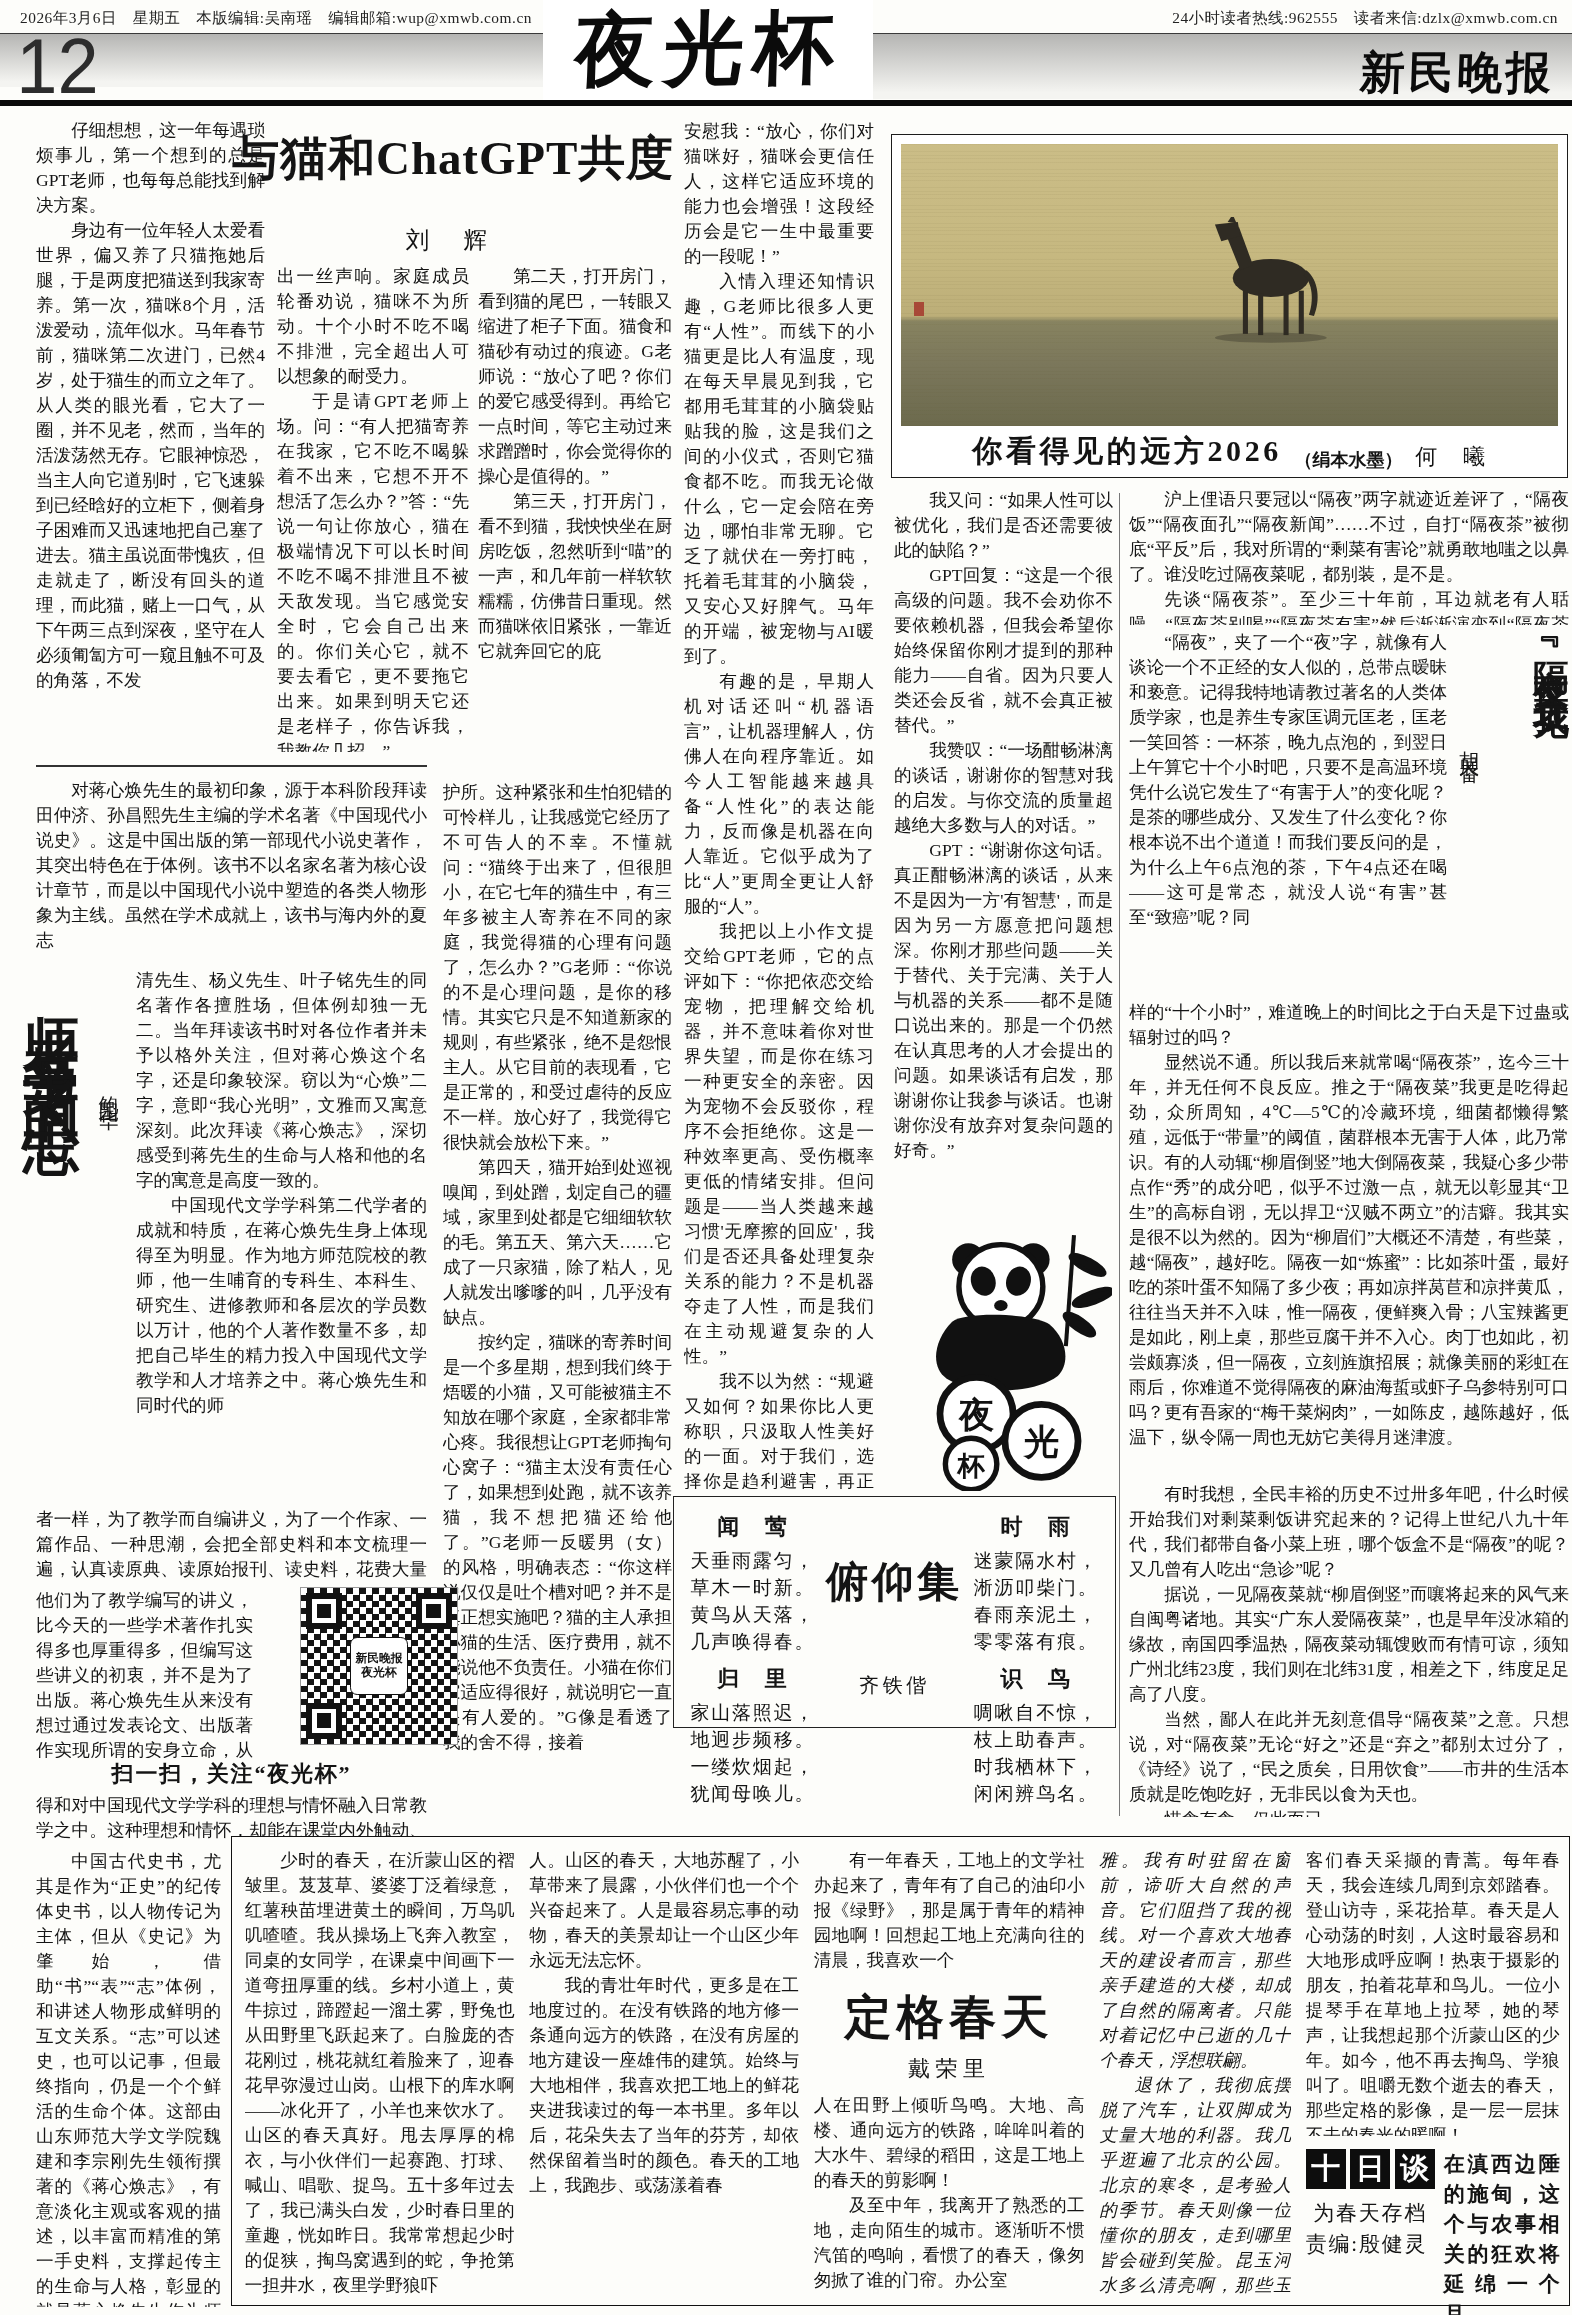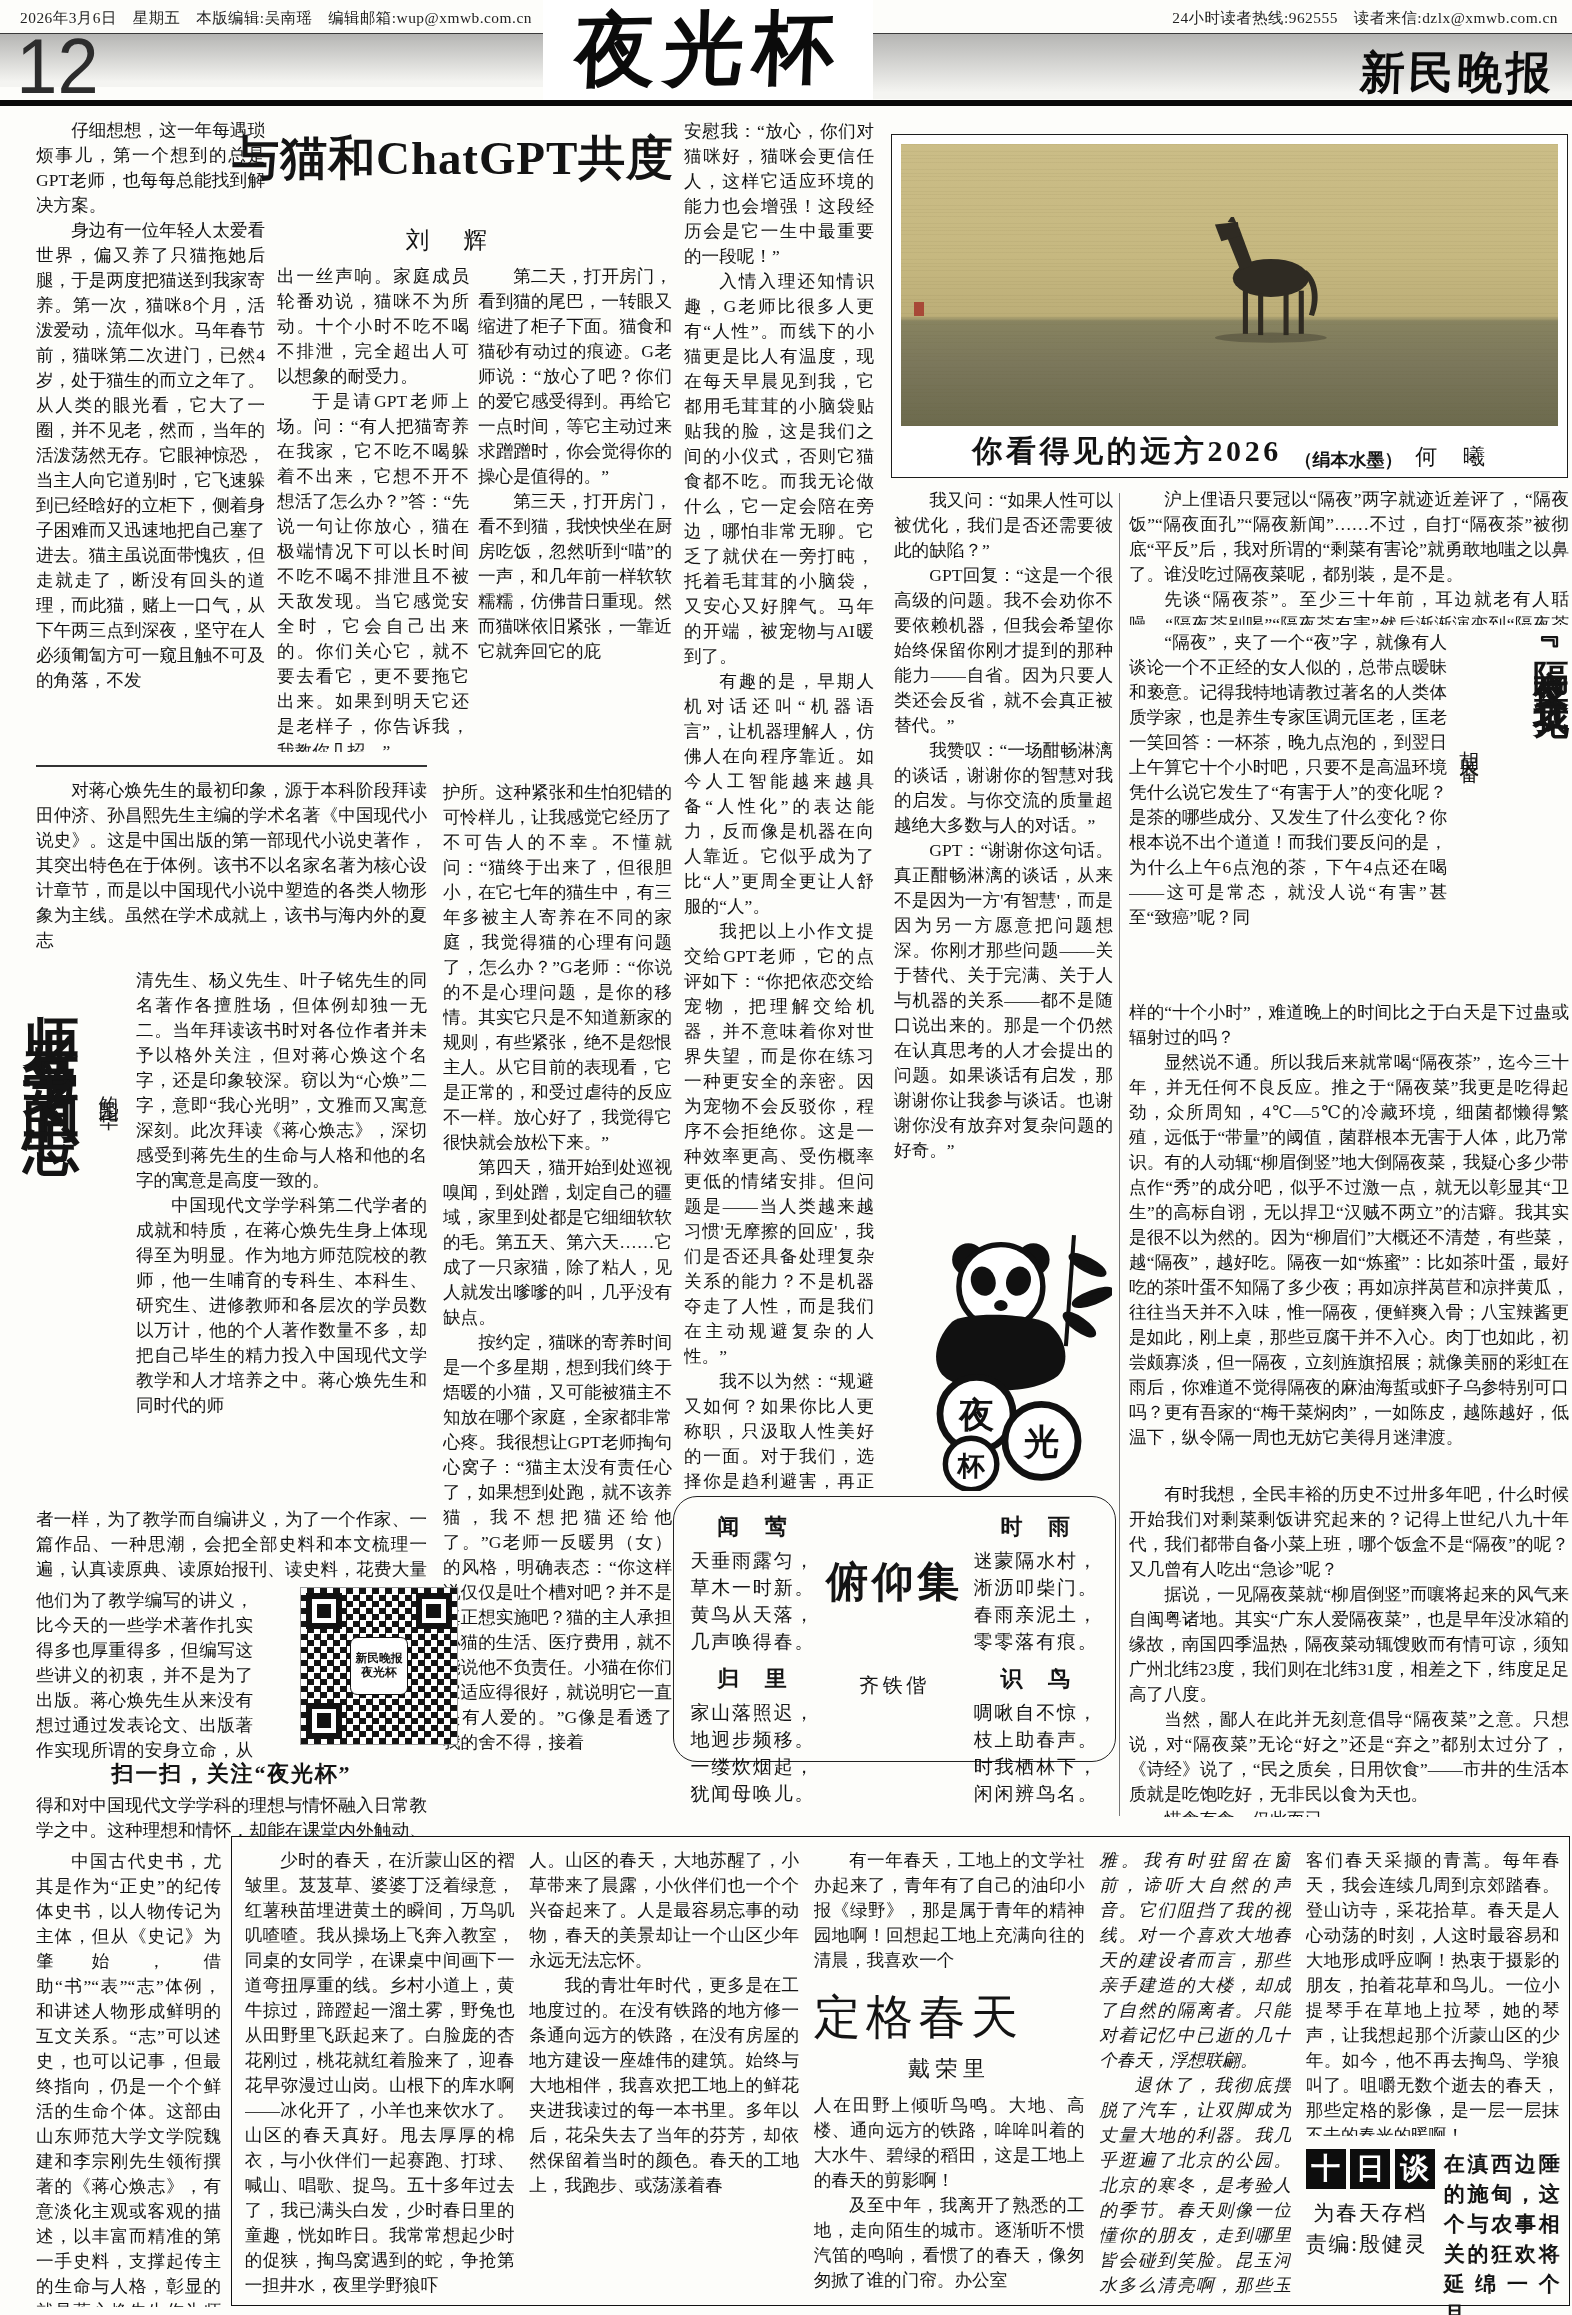--- a/index.html
+++ b/index.html
@@ -19,21 +19,21 @@
             white-space:nowrap;color:#0b0b0b;}
   .paper-name{font-size:45px;font-weight:900;letter-spacing:3.6px;transform:skewX(-2deg);color:#0b0b0b;}
   .black-bar{background:#0a0a0a;}
   
   .cat-title{font-size:47px;font-weight:900;white-space:nowrap;text-align:right;letter-spacing:0.9px;}
   .byline{font-size:23.5px;text-align:center;letter-spacing:5.4px;}
   .vert{writing-mode:vertical-rl;text-orientation:upright;}
   .shizhe-title{font-size:56px;font-weight:900;letter-spacing:14.5px;line-height:1;}
   .gy-title{font-size:36px;font-weight:900;letter-spacing:7.2px;line-height:1;}
   .vert-author{font-size:20px;letter-spacing:7.2px;}
-  .spring-title{font-size:47px;font-weight:400;letter-spacing:5.4px;}
+  .spring-title{font-size:47px;font-weight:700;text-align:center;letter-spacing:5.4px;}
   
   .paint-box{border:1.8px solid #1c1c1c;background:#fff;}
   .paint-img{position:absolute;left:9px;top:9px;right:9px;height:282px;overflow:hidden;
      background:linear-gradient(#cbbd87 0%,#c6b880 40%,#bcae78 61%,#878360 63%,#7b775b 78%,#6c6a4d 100%);}
   .paint-tex{position:absolute;inset:0;
      background:repeating-linear-gradient(180deg,rgba(90,80,40,.06) 0 0.9px,transparent 0.9px 3.6px);}
   .paint-caption{position:absolute;left:0;right:0;bottom:5.4px;height:42px;display:flex;
      align-items:flex-end;justify-content:center;gap:12.7px;background:#fff;}
   .cap-main{font-size:30px;letter-spacing:3.6px;font-weight:600;}
   .cap-med{font-size:18px;font-weight:700;}
@@ -190,21 +190,21 @@
     <ellipse cx="70" cy="58" rx="5" ry="4" fill="#111"></ellipse>
     <path d="M34,70 C20,84 18,104 30,112 C50,124 94,124 112,110 C122,100 118,82 106,72 C96,64 44,62 34,70 Z" fill="#111"></path>
     <circle cx="52" cy="138" r="27" fill="#fff" stroke="#111" stroke-width="5"></circle>
     <text x="52" y="148" text-anchor="middle" font-size="26" font-weight="bold" fill="#111" font-family="serif">夜</text>
     <circle cx="100" cy="158" r="27" fill="#fff" stroke="#111" stroke-width="5"></circle>
     <text x="100" y="168" text-anchor="middle" font-size="26" font-weight="bold" fill="#111" font-family="serif">光</text>
     <circle cx="48" cy="175" r="19" fill="#fff" stroke="#111" stroke-width="4"></circle>
     <text x="48" y="183" text-anchor="middle" font-size="20" font-weight="bold" fill="#111" font-family="serif">杯</text>
   </svg>
 
-  <div class="abs poem-box" style="left:673px;top:1496px;width:443px;height:266px;border-radius:24px;">
+  <div class="abs poem-box" style="left:673px;top:1496px;width:443px;height:232px;">
     <div class="poem-col">
       <div class="poem">
         <div class="poem-t">闻　莺</div>
         <div class="poem-l">天垂雨露匀，</div>
         <div class="poem-l">草木一时新。</div>
         <div class="poem-l">黄鸟从天落，</div>
         <div class="poem-l">几声唤得春。</div>
       </div>
       <div class="poem">
         <div class="poem-t">归　里</div>

